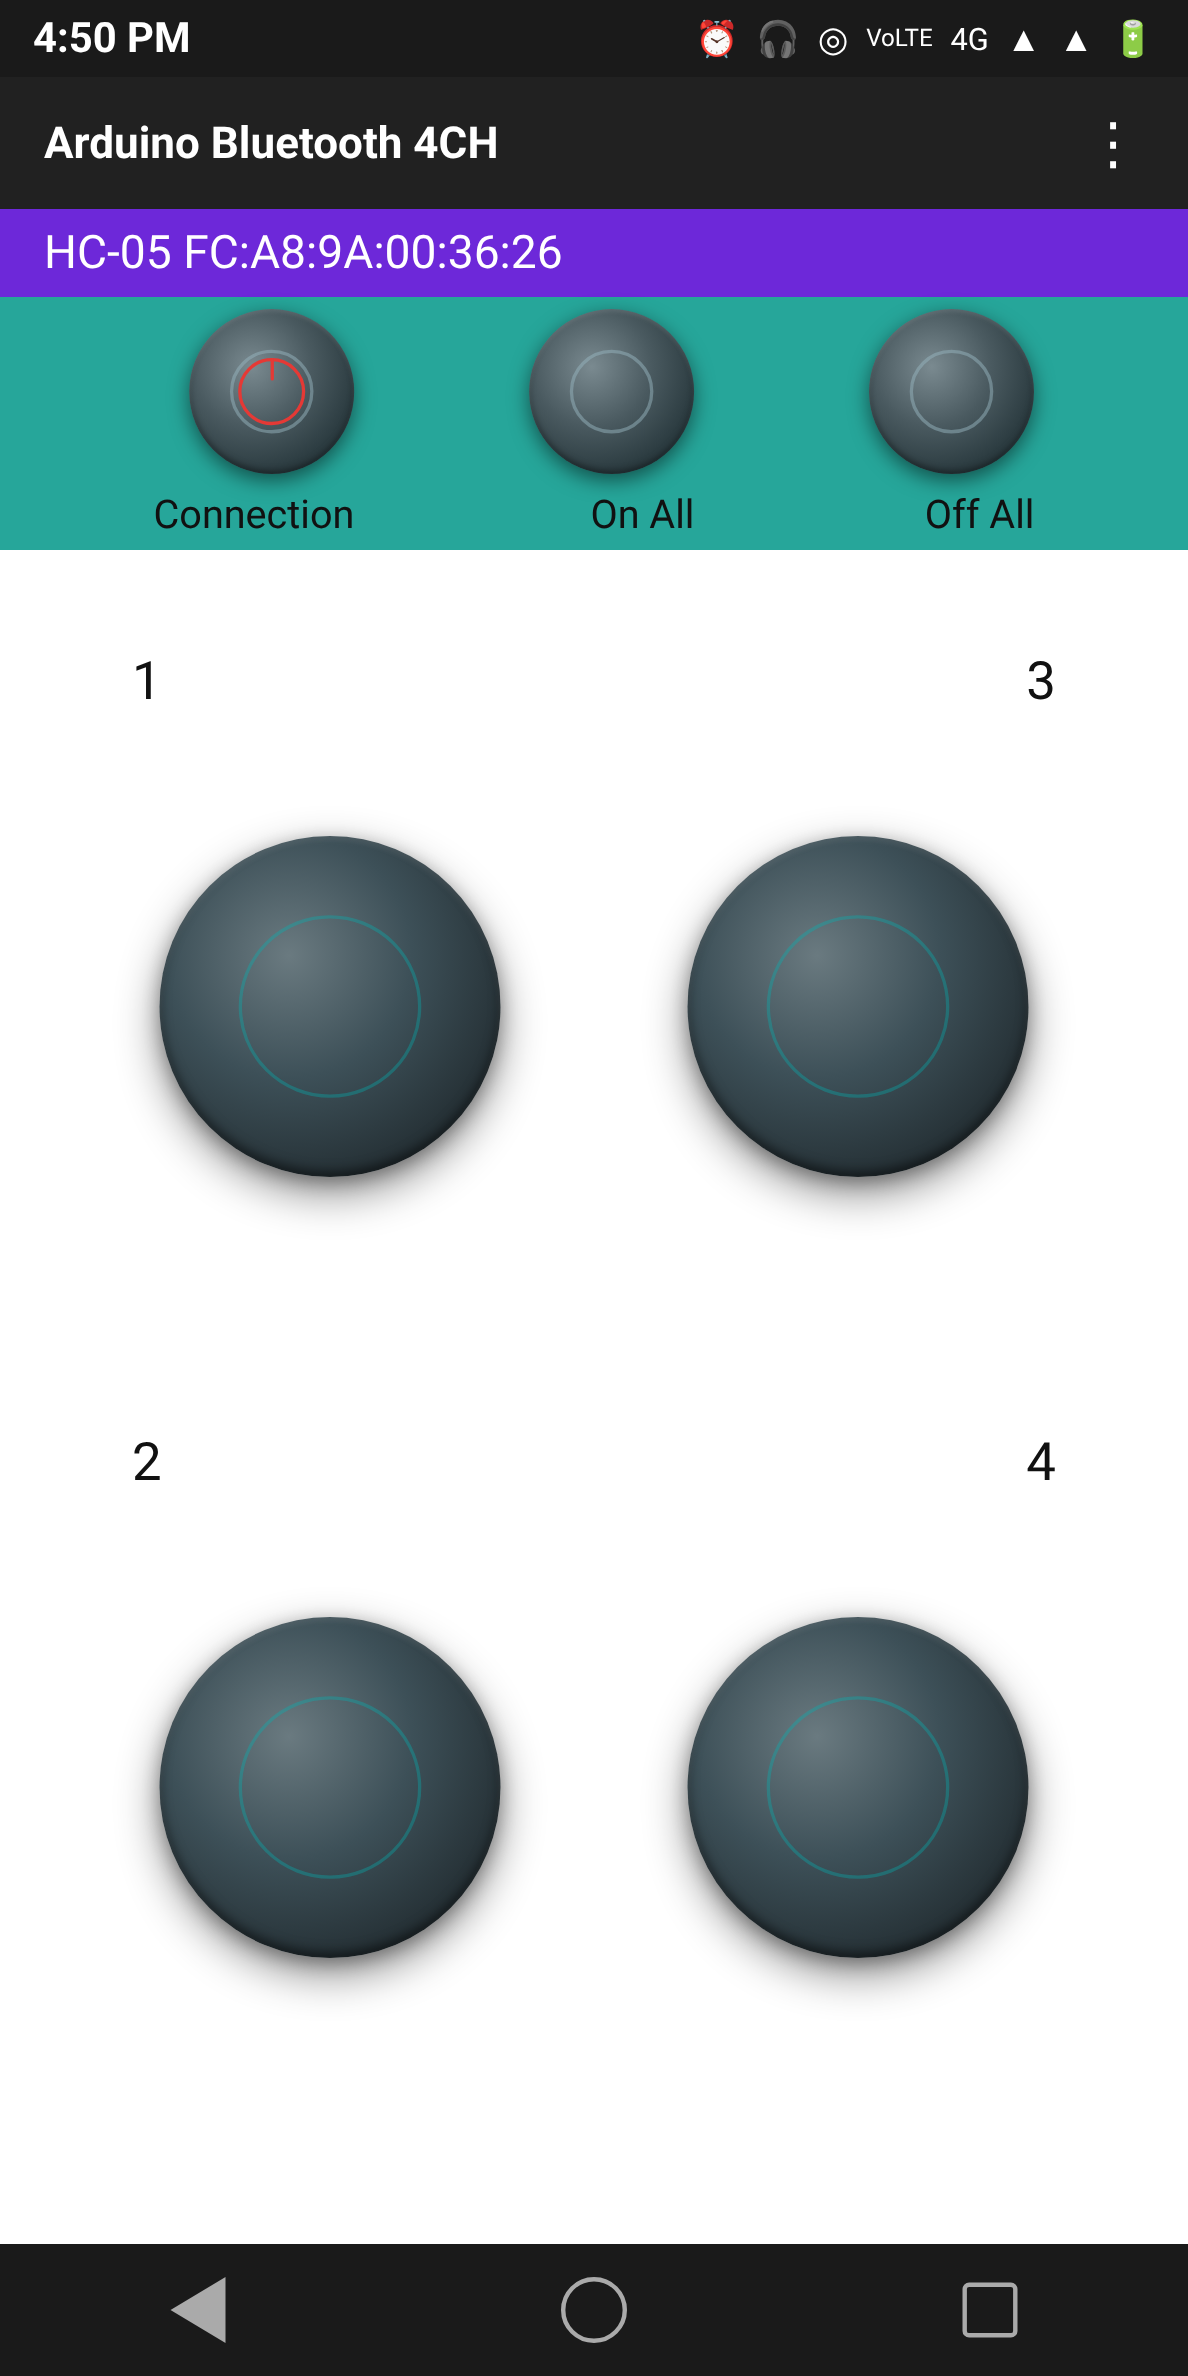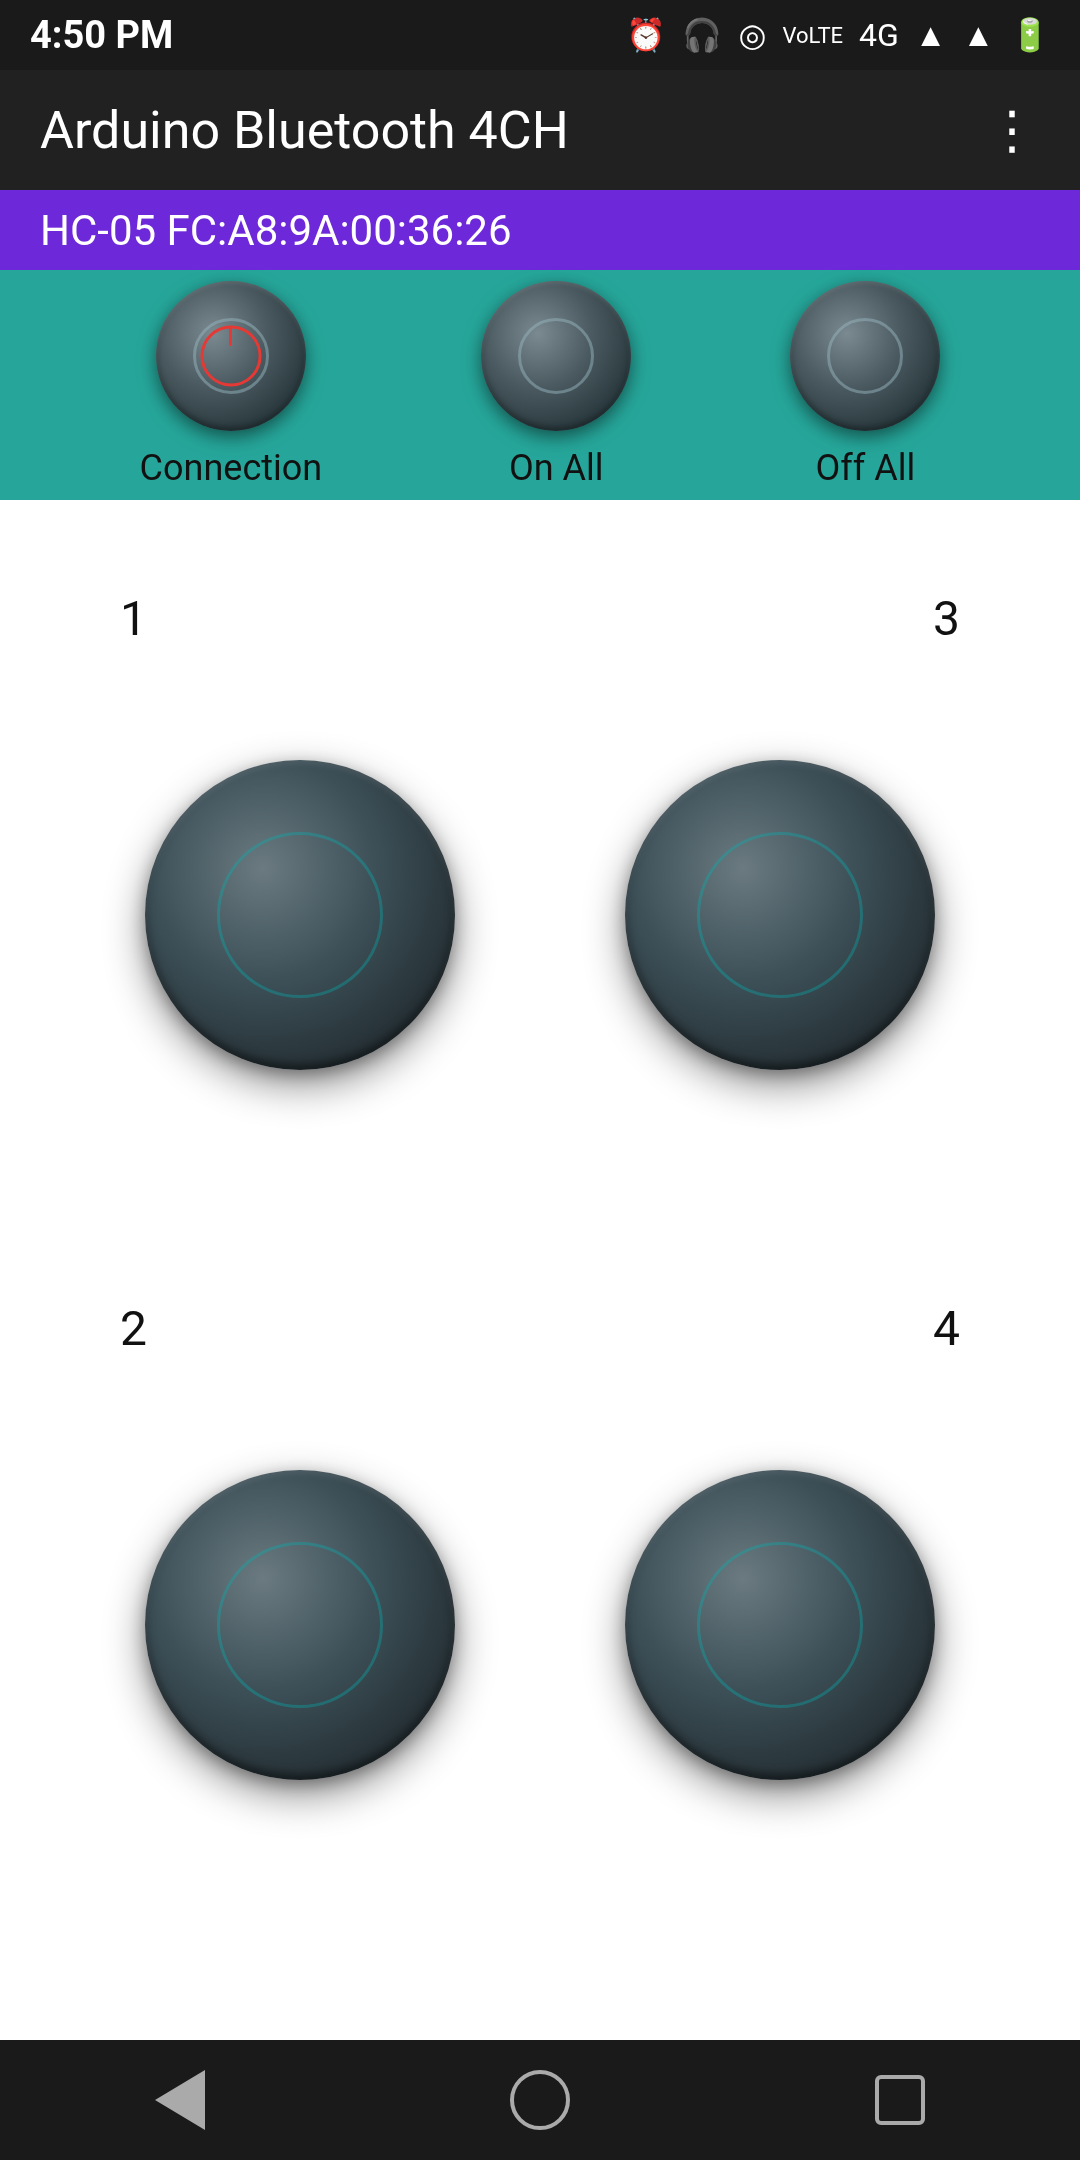--- a/index.html
+++ b/index.html
@@ -48,22 +48,22 @@
       background: #212121;
       height: 120px;
       display: flex;
       align-items: center;
       justify-content: space-between;
       padding: 0 40px;
     }
 
     .app-title {
       color: white;
-      font-size: 52px;
-      font-weight: 400;
+      font-size: 40px;
+      font-weight: 700;
     }
 
     .app-menu-icon {
       color: white;
       font-size: 52px;
       cursor: pointer;
       letter-spacing: 2px;
     }
 
     
@@ -87,21 +87,21 @@
       height: 230px;
       display: flex;
       align-items: center;
       justify-content: space-around;
       padding: 20px 60px;
     }
 
     .control-item {
       display: flex;
       flex-direction: column;
-      align-items: center;
+      align-items: flex-end;
       gap: 16px;
     }
 
     .control-label {
       color: #111;
       font-size: 36px;
       font-weight: 400;
     }
 
     
@@ -265,21 +265,21 @@
 </head>
 <body>
 
 <div class="status-bar">
   <span class="status-time">4:50 PM</span>
   <div class="status-icons">
     <span class="status-icon">⏰</span>
     <span class="status-icon">🎧</span>
     <span class="status-icon">◎</span>
     <span class="status-icon" style="font-size:22px;">VoLTE</span>
-    <span class="status-icon" style="font-size:32px;">4G</span>
+    <span class="status-icon" style="font-size:28px;">4G</span>
     <span class="status-icon">▲</span>
     <span class="status-icon">▲</span>
     <span class="status-icon">🔋</span>
   </div>
 </div>
 
 <div class="app-bar">
   <span class="app-title">Arduino Bluetooth 4CH</span>
   <span class="app-menu-icon">⋮</span>
 </div>

